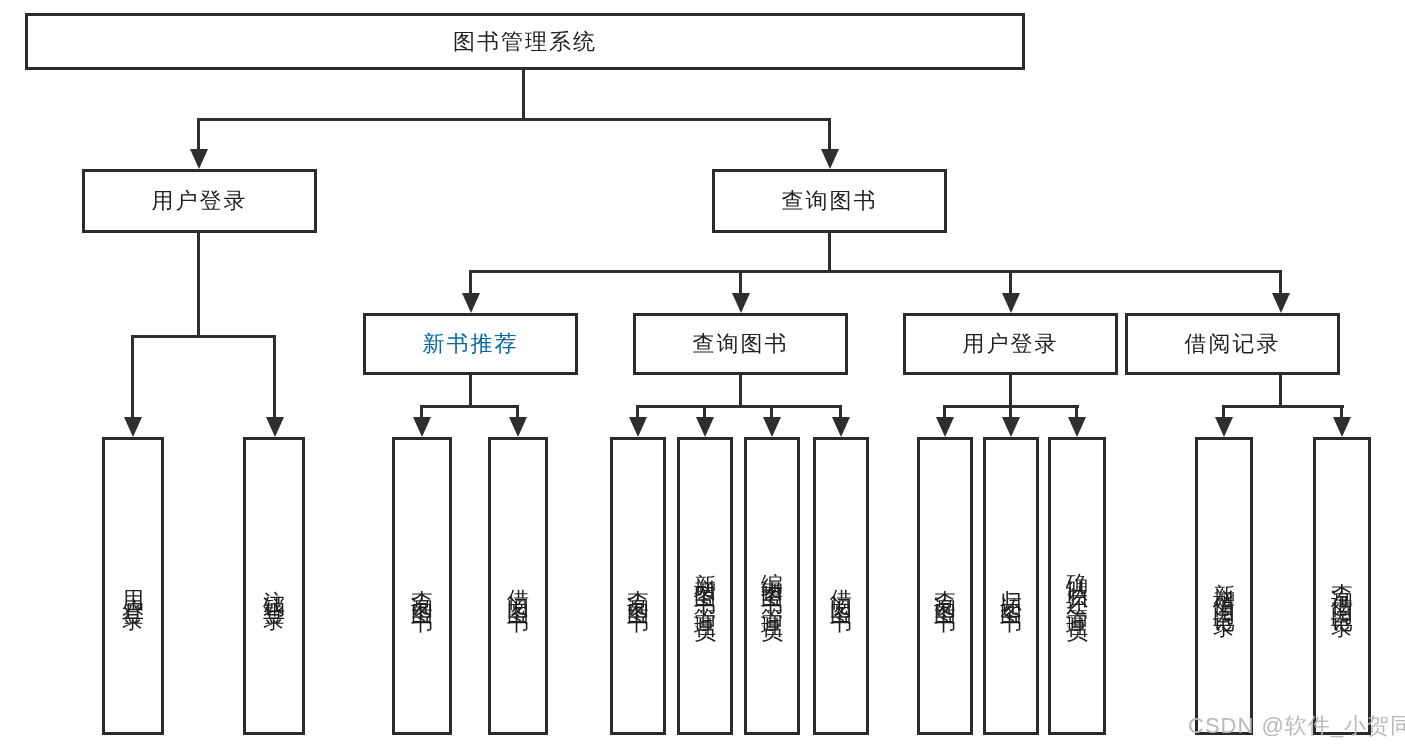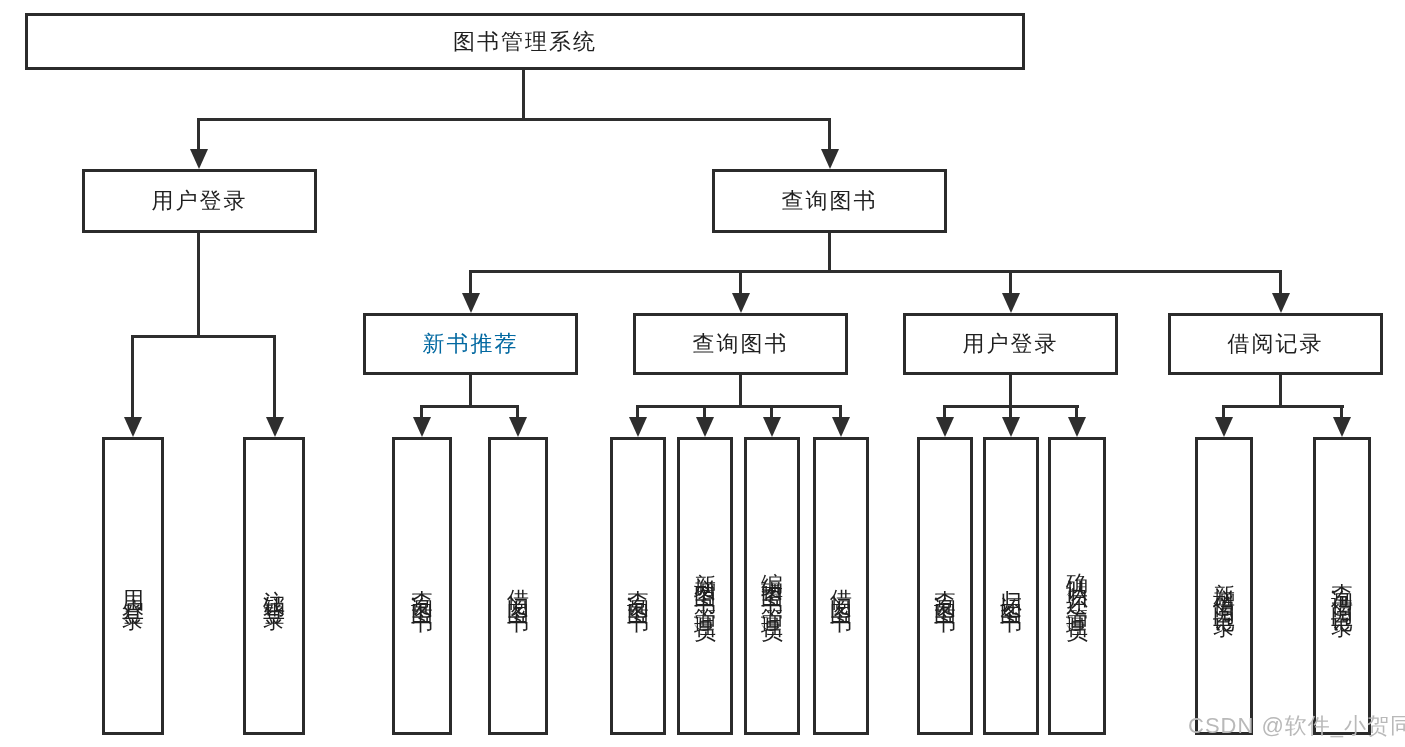--- a/index.html
+++ b/index.html
@@ -124,21 +124,21 @@
     </div>
     <div class="node h" style="left: 363px; top: 313px; width: 215px; height: 62px; border-color: rgb(43, 43, 43); background: rgb(255, 255, 255); color: #0369a1;">
       <span>新书推荐</span>
     </div>
     <div class="node h" style="left: 633px; top: 313px; width: 215px; height: 62px; border-color: rgb(43, 43, 43); background: rgb(255, 255, 255); color: rgb(31, 31, 31);">
       <span>查询图书</span>
     </div>
     <div class="node h" style="left: 903px; top: 313px; width: 215px; height: 62px; border-color: rgb(43, 43, 43); background: rgb(255, 255, 255); color: rgb(31, 31, 31);">
       <span>用户登录</span>
     </div>
-    <div class="node h" style="left: 1168px; top: 313px; width: 215px; height: 62px; border-color: rgb(43, 43, 43); background: rgb(255, 255, 255); color: rgb(31, 31, 31);">
+    <div class="node h" style="left: 1125px; top: 313px; width: 215px; height: 62px; border-color: rgb(43, 43, 43); background: rgb(255, 255, 255); color: rgb(31, 31, 31);">
       <span>借阅记录</span>
     </div>
     <div class="node v" style="left: 102px; top: 437px; width: 62px; height: 298px; border-color: rgb(43, 43, 43); background: rgb(255, 255, 255); color: rgb(31, 31, 31);">
       <span>用户登录</span>
     </div>
     <div class="node v" style="left: 243px; top: 437px; width: 62px; height: 298px; border-color: rgb(43, 43, 43); background: rgb(255, 255, 255); color: rgb(31, 31, 31);">
       <span>注销登录</span>
     </div>
     <div class="node v" style="left: 392px; top: 437px; width: 60px; height: 298px; border-color: rgb(43, 43, 43); background: rgb(255, 255, 255); color: rgb(31, 31, 31);">
       <span>查询图书</span>

